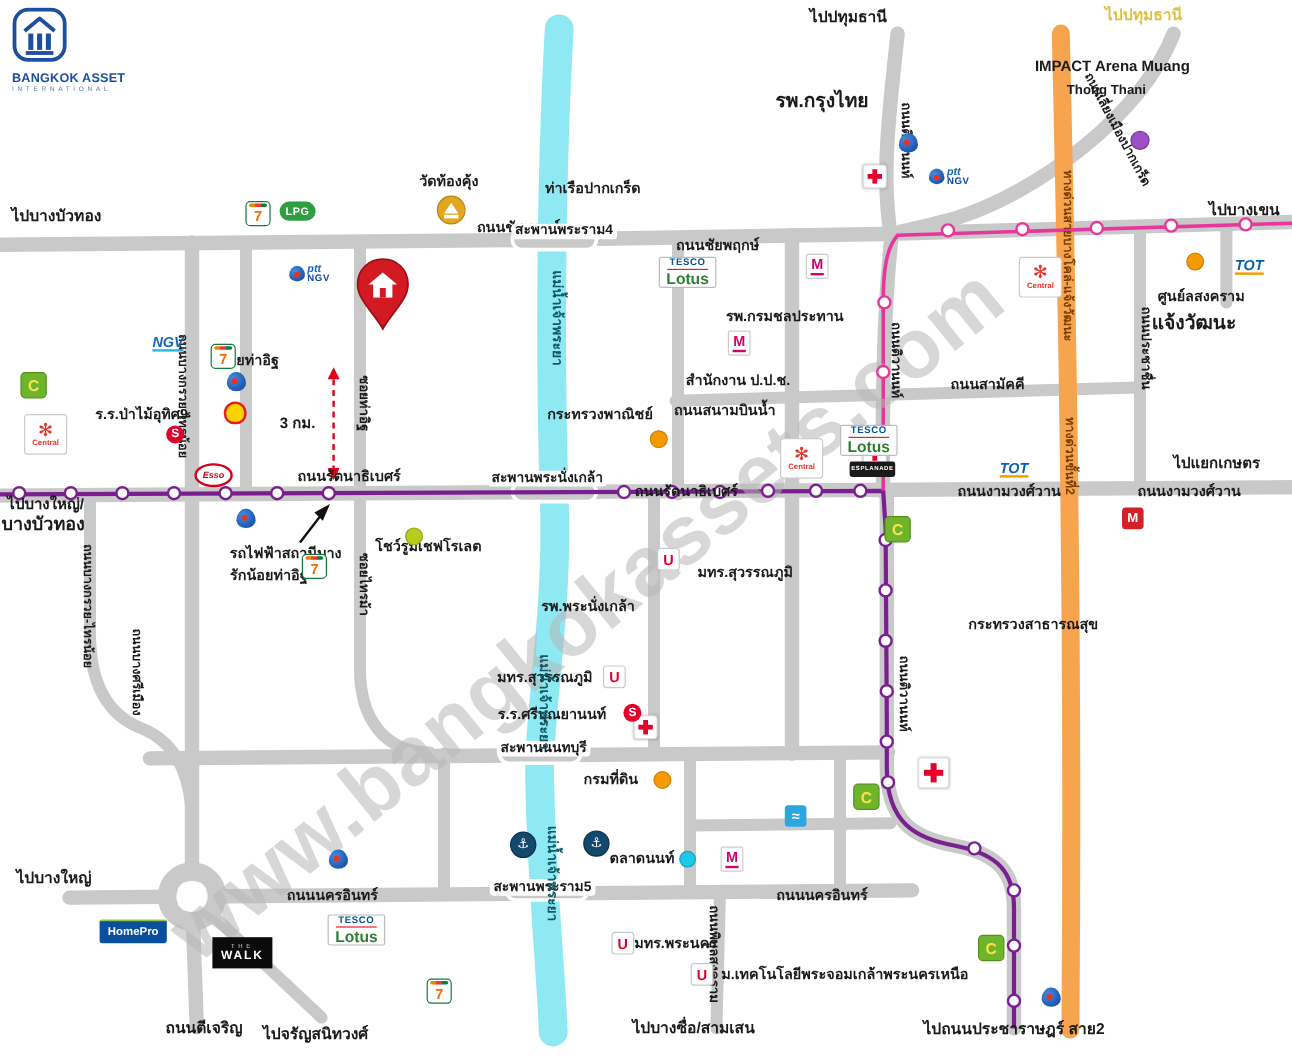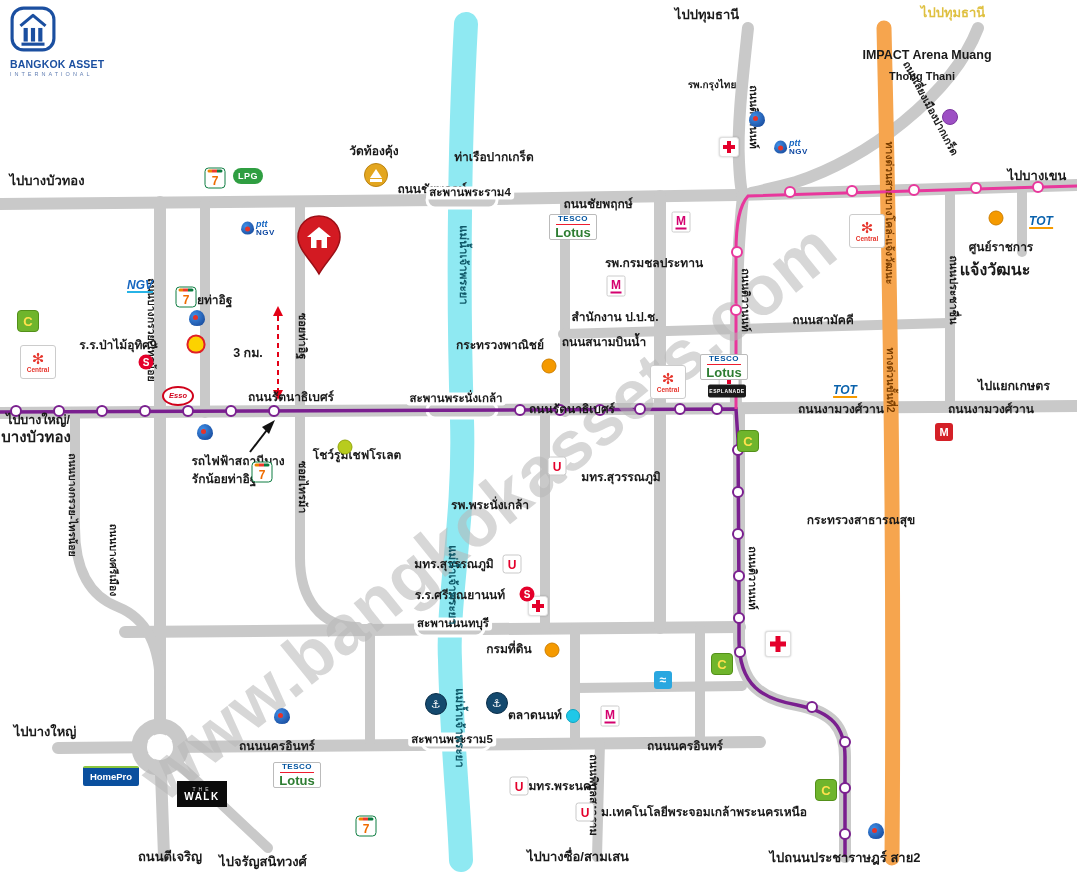--- a/index.html
+++ b/index.html
@@ -184,24 +184,24 @@
       <div class="maplabel" style="left: 604px; top: 343px; font-size: 12px; transform: translate(-50%, -50%);">ถนนสนามบินน้ำ</div>
       <div class="maplabel" style="left: 823px; top: 321px; font-size: 12px; transform: translate(-50%, -50%);">ถนนสามัคคี</div>
       <div class="maplabel" style="left: 615px; top: 318px; font-size: 12px; transform: translate(-50%, -50%);">สำนักงาน ป.ป.ช.</div>
       <div class="maplabel" style="left: 207px; top: 301px; font-size: 12px; transform: translate(-50%, -50%);">ซอยท่าอิฐ</div>
       <div class="maplabel plate" style="left: 470px; top: 193px; font-size: 11.5px; transform: translate(-50%, -50%);">สะพานพระราม4</div>
       <div class="maplabel plate" style="left: 456px; top: 399px; font-size: 11.5px; transform: translate(-50%, -50%);">สะพานพระนั่งเกล้า</div>
       <div class="maplabel plate" style="left: 453px; top: 624px; font-size: 11.5px; transform: translate(-50%, -50%);">สะพานนนทบุรี</div>
       <div class="maplabel plate" style="left: 452px; top: 740px; font-size: 11.5px; transform: translate(-50%, -50%);">สะพานพระราม5</div>
       <div class="maplabel" style="left: 374px; top: 152px; font-size: 12px; transform: translate(-50%, -50%);">วัดท้องคุ้ง</div>
       <div class="maplabel" style="left: 494px; top: 158px; font-size: 12px; transform: translate(-50%, -50%);">ท่าเรือปากเกร็ด</div>
-      <div class="maplabel" style="left: 712px; top: 85px; font-size: 10px; transform: translate(-50%, -50%);">รพ.กรุงไทย</div>
+      <div class="maplabel" style="left: 685px; top: 85px; font-size: 16px; transform: translate(-50%, -50%);">รพ.กรุงไทย</div>
       <div class="maplabel" style="left: 927px; top: 55px; font-size: 12.5px; transform: translate(-50%, -50%);">IMPACT Arena Muang</div>
       <div class="maplabel" style="left: 922px; top: 76px; font-size: 11px; transform: translate(-50%, -50%);">Thong Thani</div>
-      <div class="maplabel" style="left: 1001px; top: 248px; font-size: 12px; transform: translate(-50%, -50%);">ศูนย์ราชการ</div>
+      <div class="maplabel" style="left: 1001px; top: 248px; font-size: 12px; transform: translate(-50%, -50%);">ศูนย์ลสงคราม</div>
       <div class="maplabel" style="left: 995px; top: 270px; font-size: 16px; transform: translate(-50%, -50%);">แจ้งวัฒนะ</div>
       <div class="maplabel" style="left: 654px; top: 264px; font-size: 12px; transform: translate(-50%, -50%);">รพ.กรมชลประทาน</div>
       <div class="maplabel" style="left: 500px; top: 346px; font-size: 12px; transform: translate(-50%, -50%);">กระทรวงพาณิชย์</div>
       <div class="maplabel" style="left: 238px; top: 462px; font-size: 12px; transform: translate(-50%, -50%);">รถไฟฟ้าสถานีบาง</div>
       <div class="maplabel" style="left: 224px; top: 480px; font-size: 12px; transform: translate(-50%, -50%);">รักน้อยท่าอิฐ</div>
       <div class="maplabel" style="left: 357px; top: 456px; font-size: 12px; transform: translate(-50%, -50%);">โชว์รูมเชฟโรเลต</div>
       <div class="maplabel" style="left: 118px; top: 346px; font-size: 12px; transform: translate(-50%, -50%);">ร.ร.ป่าไม้อุทิศ9</div>
       <div class="maplabel" style="left: 248px; top: 353px; font-size: 12.5px; transform: translate(-50%, -50%);">3 กม.</div>
       <div class="maplabel" style="left: 621px; top: 478px; font-size: 12px; transform: translate(-50%, -50%);">มทร.สุวรรณภูมิ</div>
       <div class="maplabel" style="left: 490px; top: 506px; font-size: 12px; transform: translate(-50%, -50%);">รพ.พระนั่งเกล้า</div>

